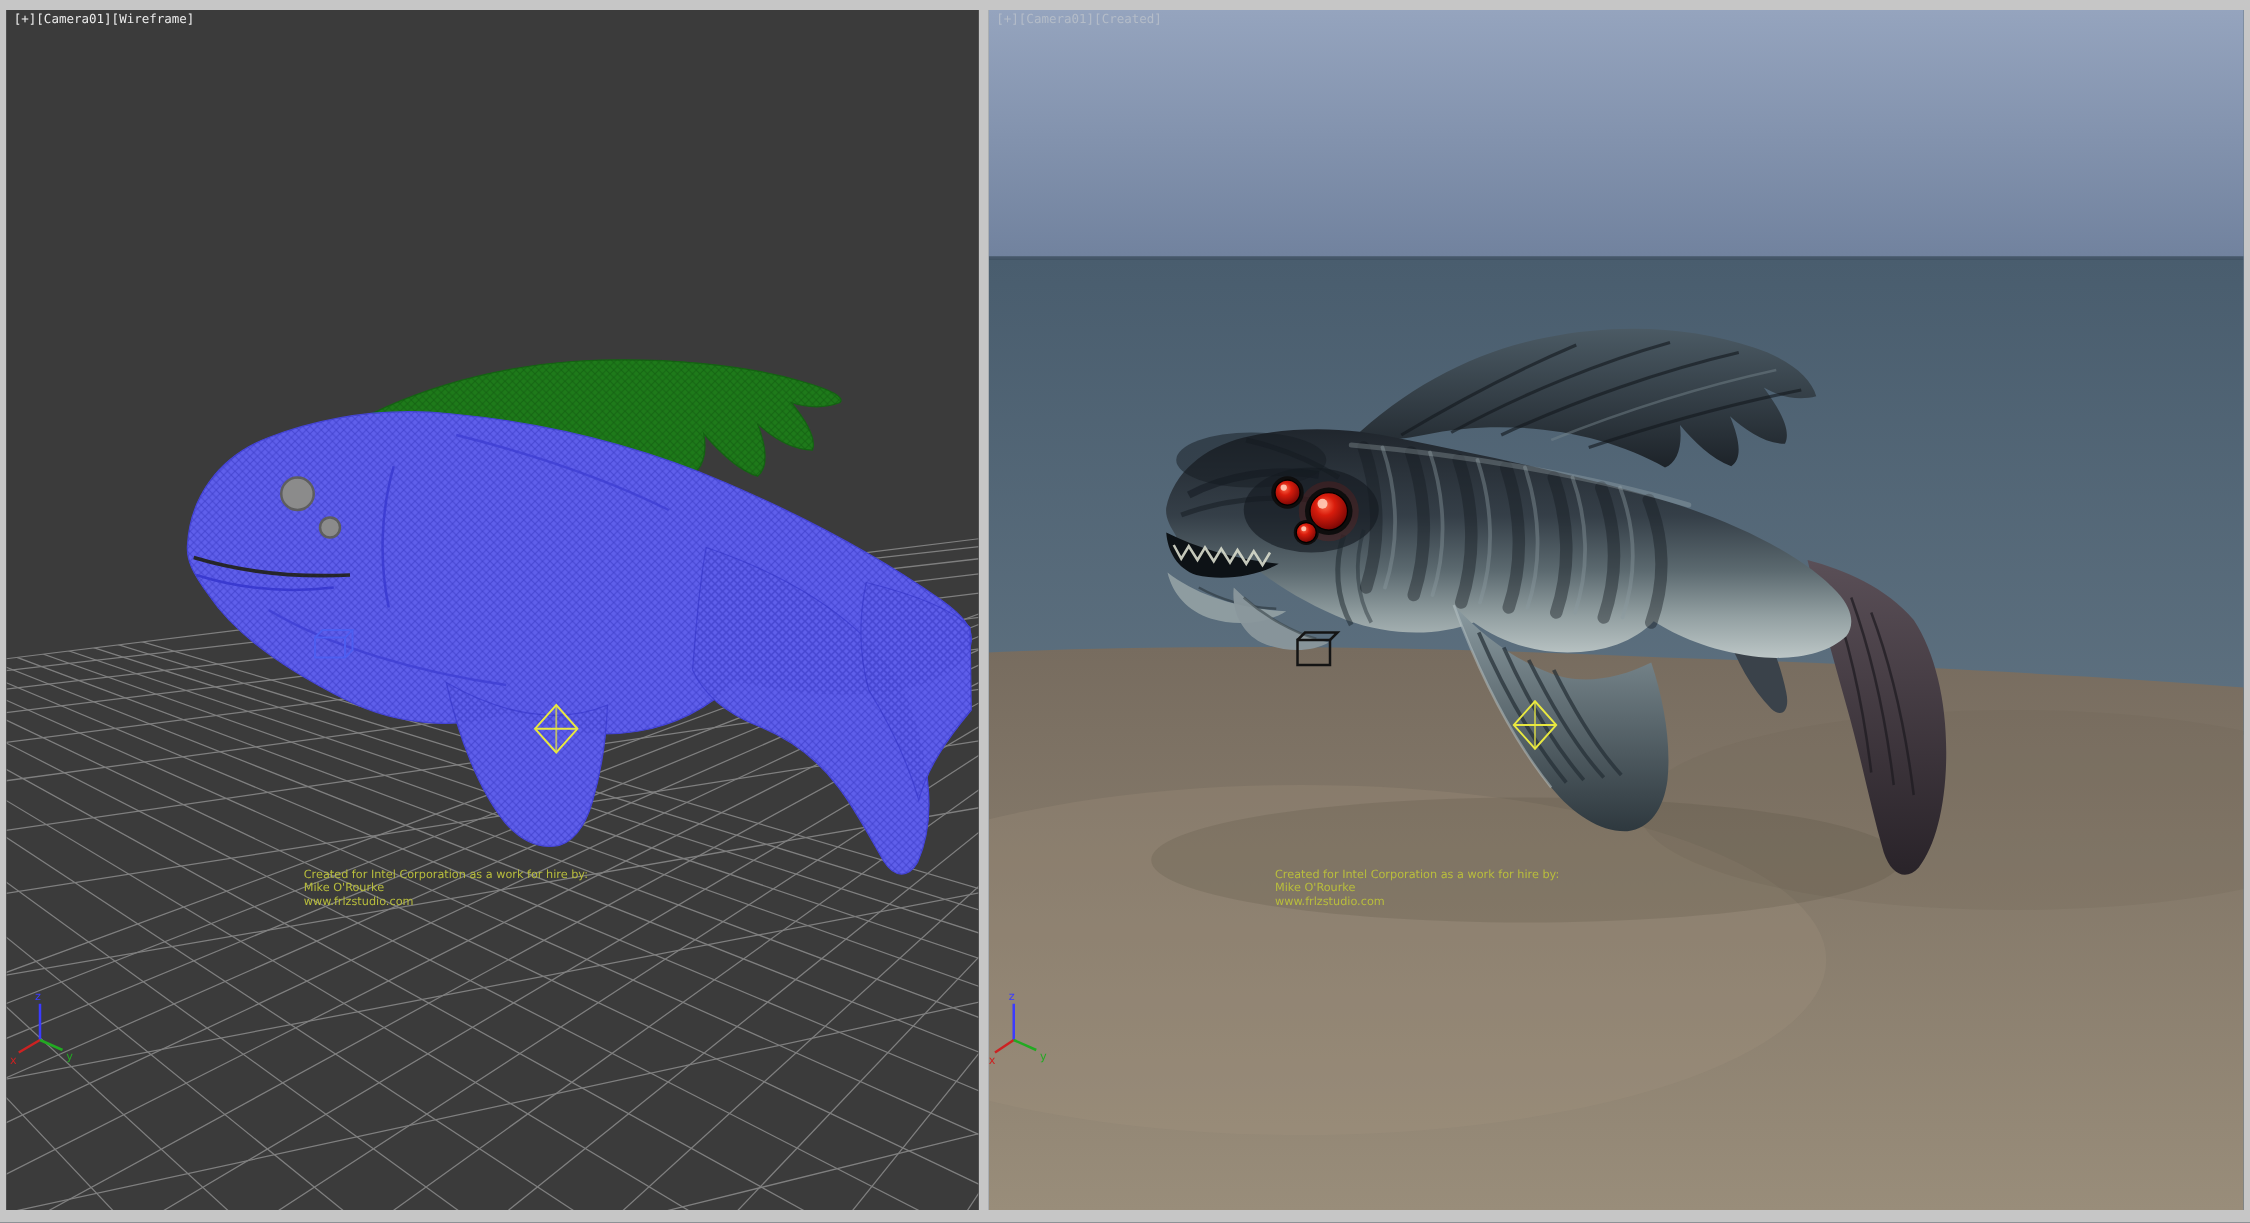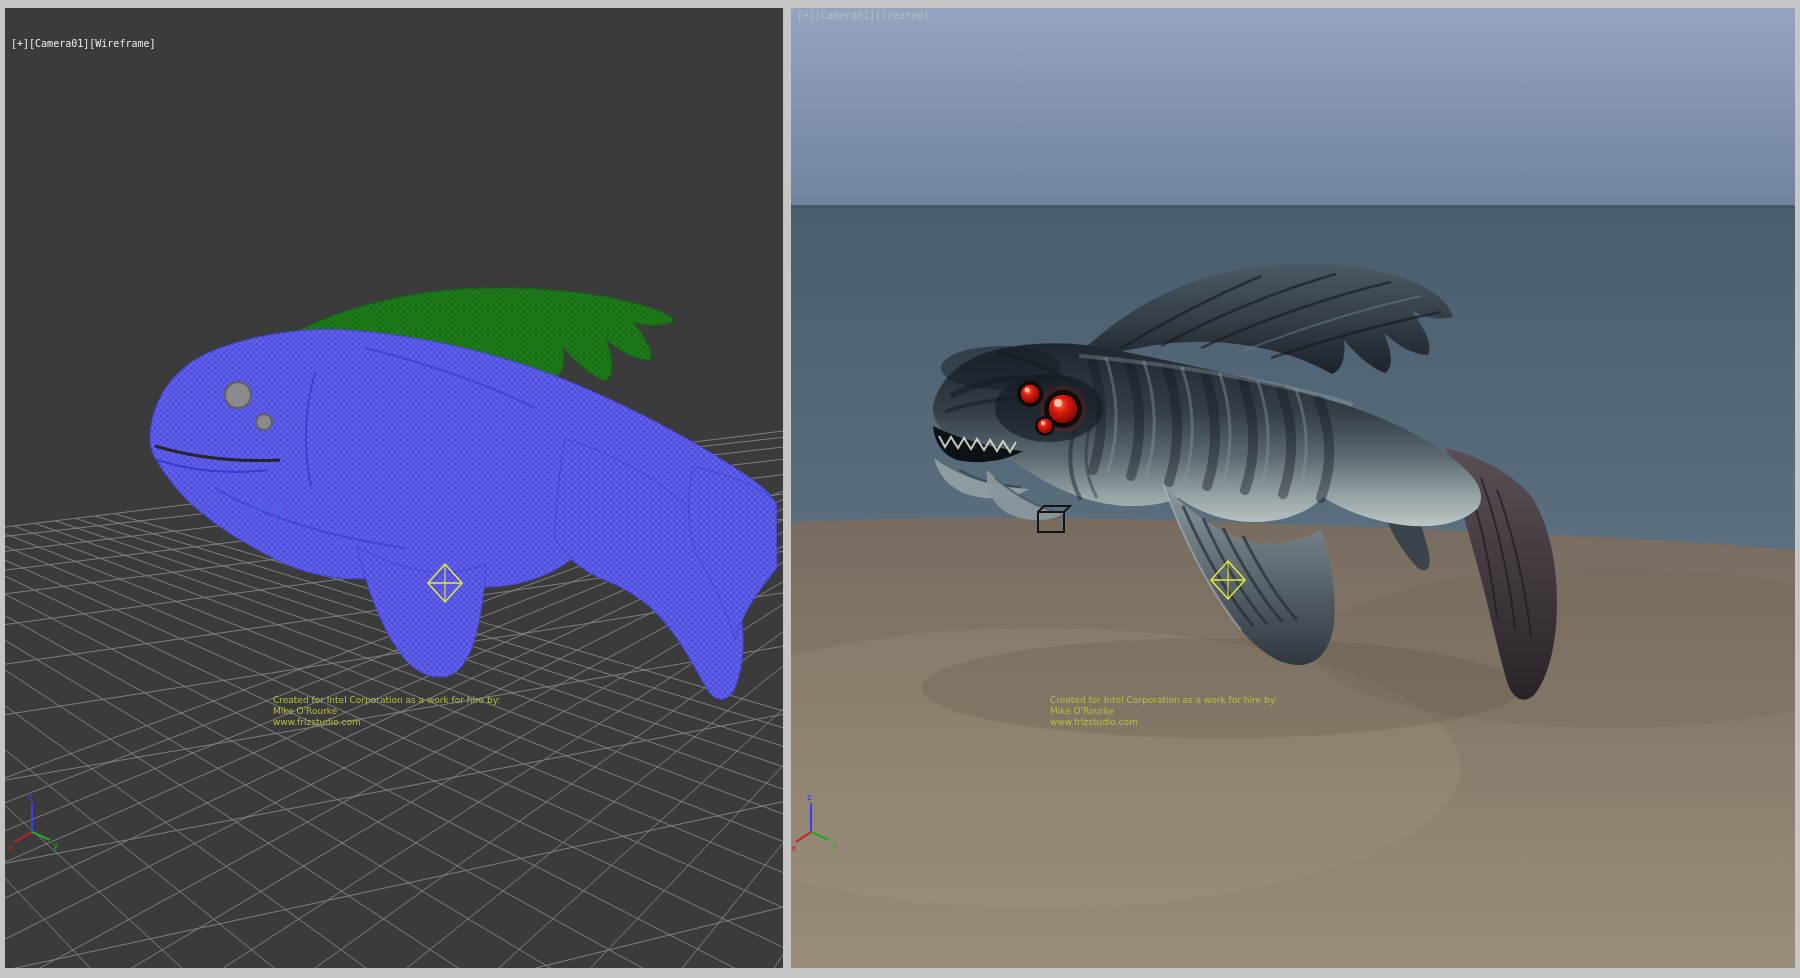--- a/index.html
+++ b/index.html
@@ -3,24 +3,24 @@
 <meta charset="utf-8">
 <style>
   html,body{margin:0;padding:0;background:#888;}
   .stage{position:relative;width:1800px;height:978px;background:#c6c6c6;overflow:hidden;
          font-family:"DejaVu Sans",sans-serif;}
   .viewport{position:absolute;top:8px;height:960px;overflow:hidden;background:#3b3b3b;}
   .viewport svg{position:absolute;left:0;top:0;display:block;}
   .vplabel{position:absolute;left:6px;top:2px;z-index:6;
            font-family:"DejaVu Sans Mono",monospace;font-size:10px;white-space:nowrap;}
   .vplabel span{cursor:pointer;}
-  .label-left{color:#ececec;margin-top:28px;}
+  .label-left{color:#ececec;}
   .label-right{color:#b4bcc8;}
   .watermark{position:absolute;z-index:5;font-size:9px;line-height:11px;color:#b9be3c;
-             font-family:"DejaVu Sans",sans-serif;white-space:nowrap;margin-left:30px;}
+             font-family:"DejaVu Sans",sans-serif;white-space:nowrap;}
   .vp-left{left:5px;width:778px;}
   .vp-right{left:791px;width:1004px;background:#53677a;}
 </style>
 </head>
 <body>
 
 <div class="stage">
 
   <div class="viewport vp-left">
 

